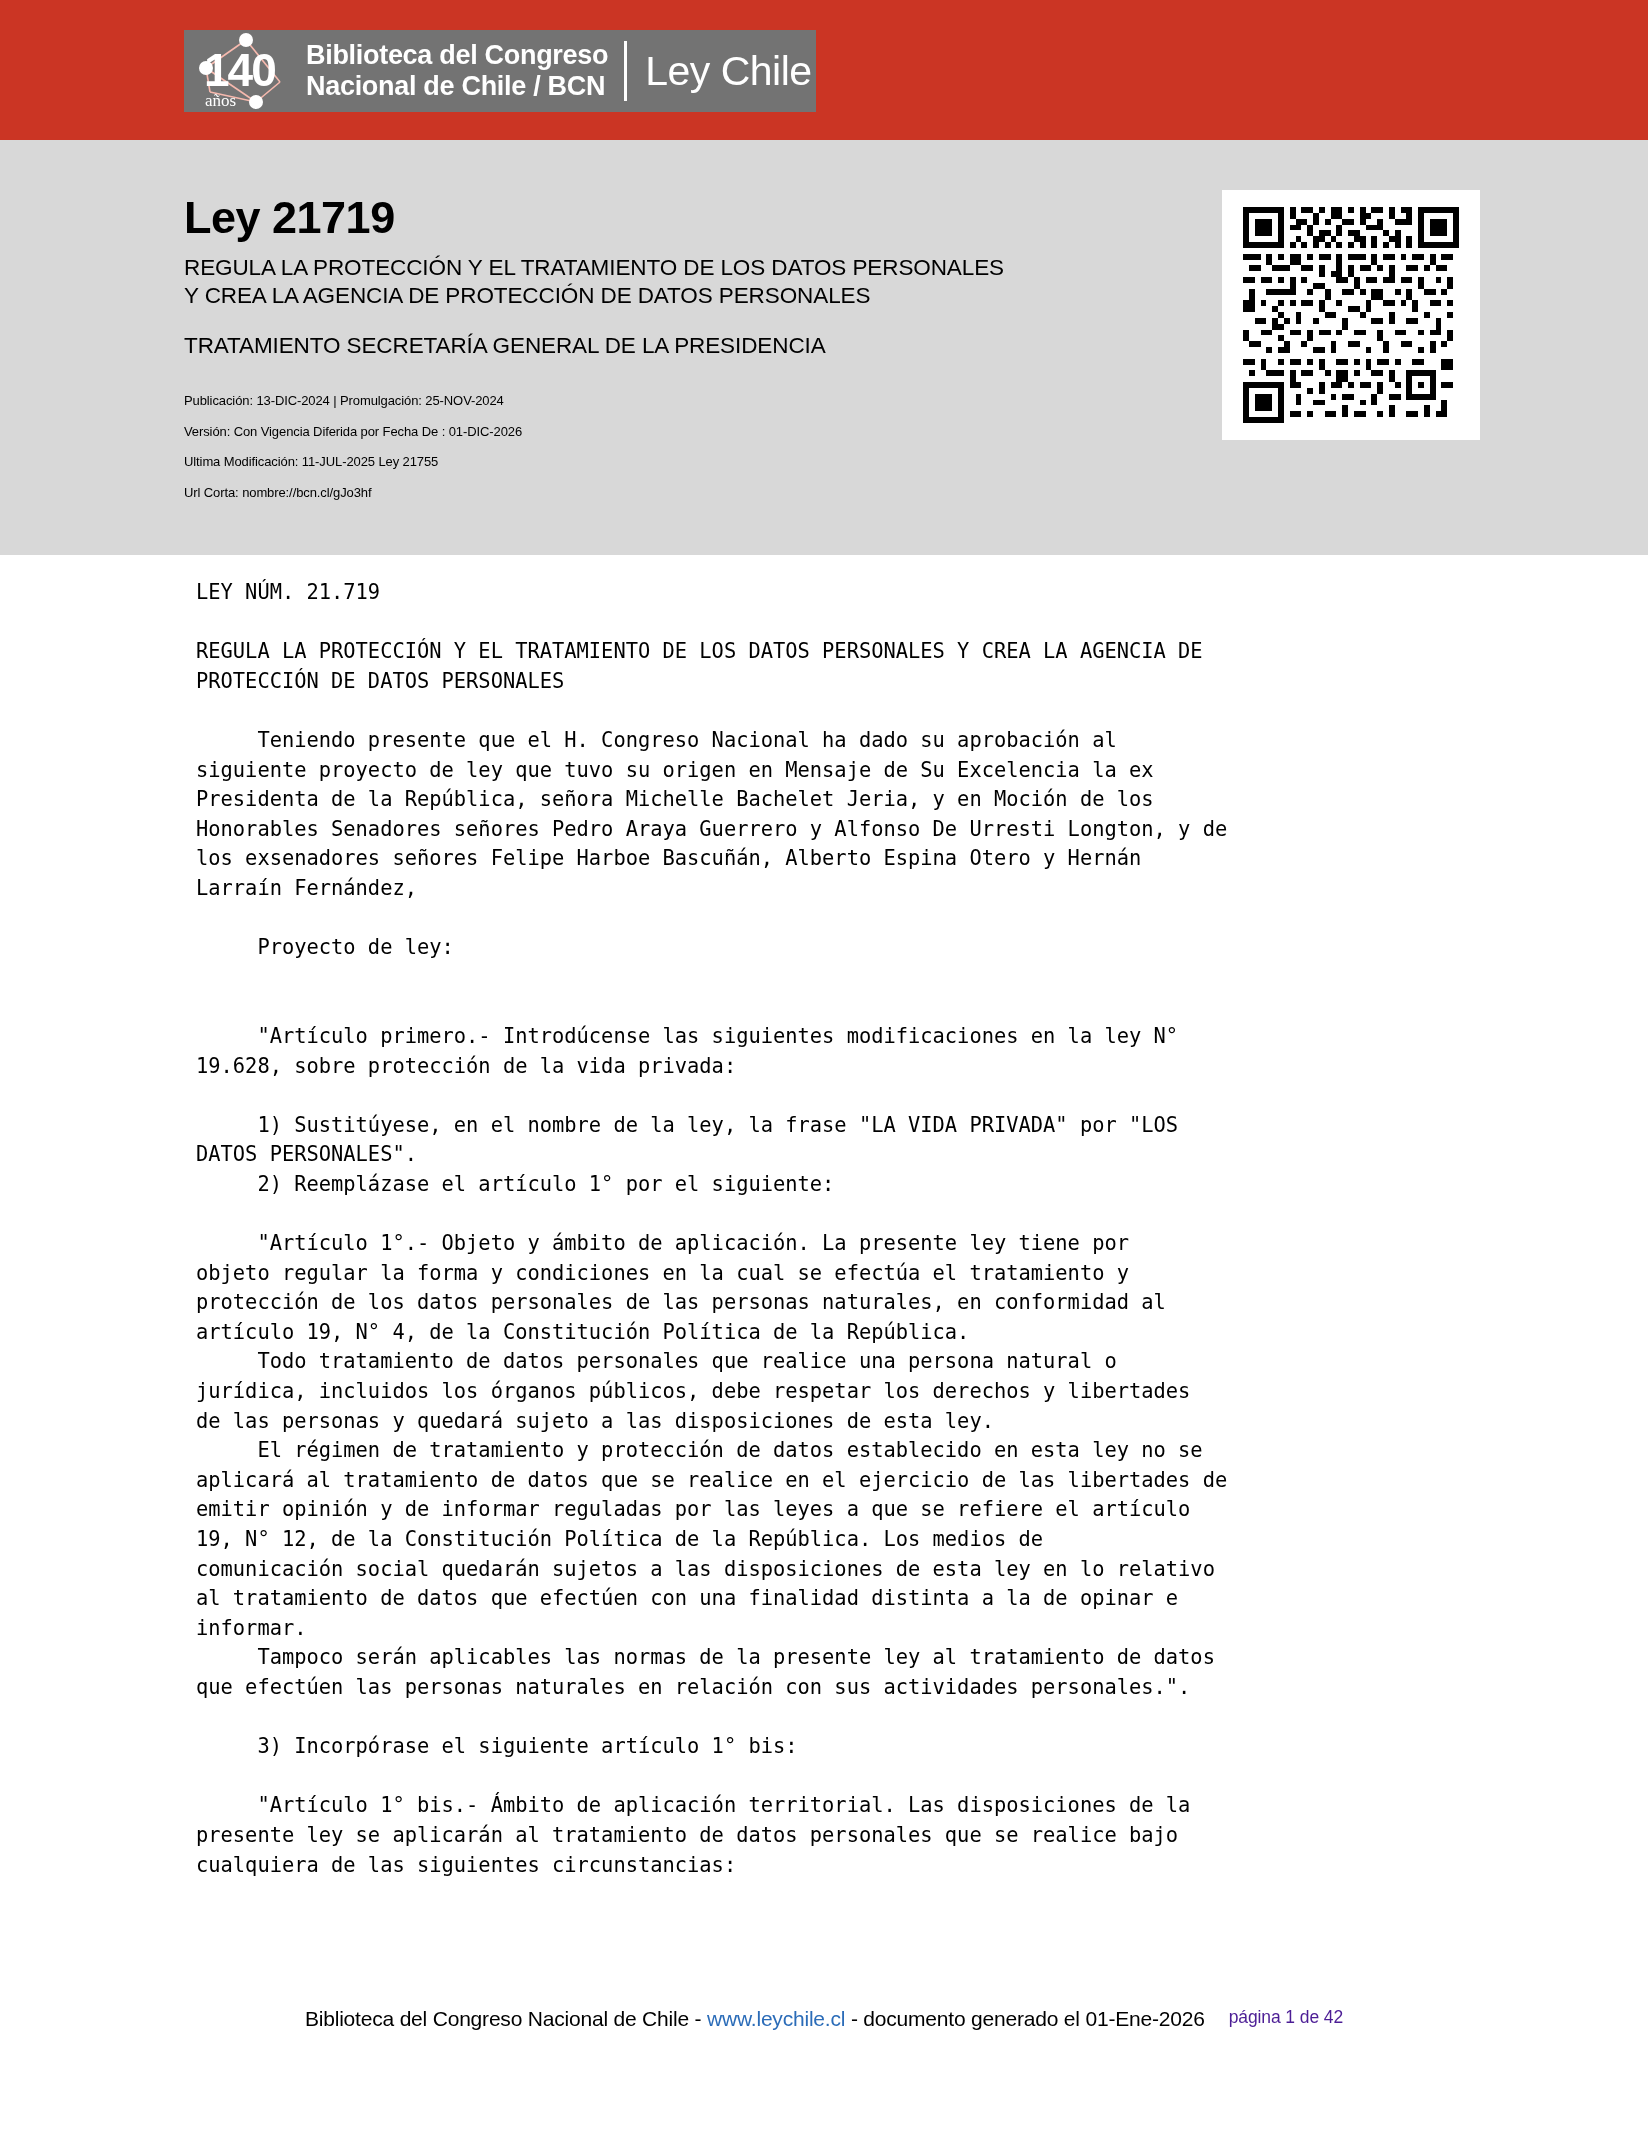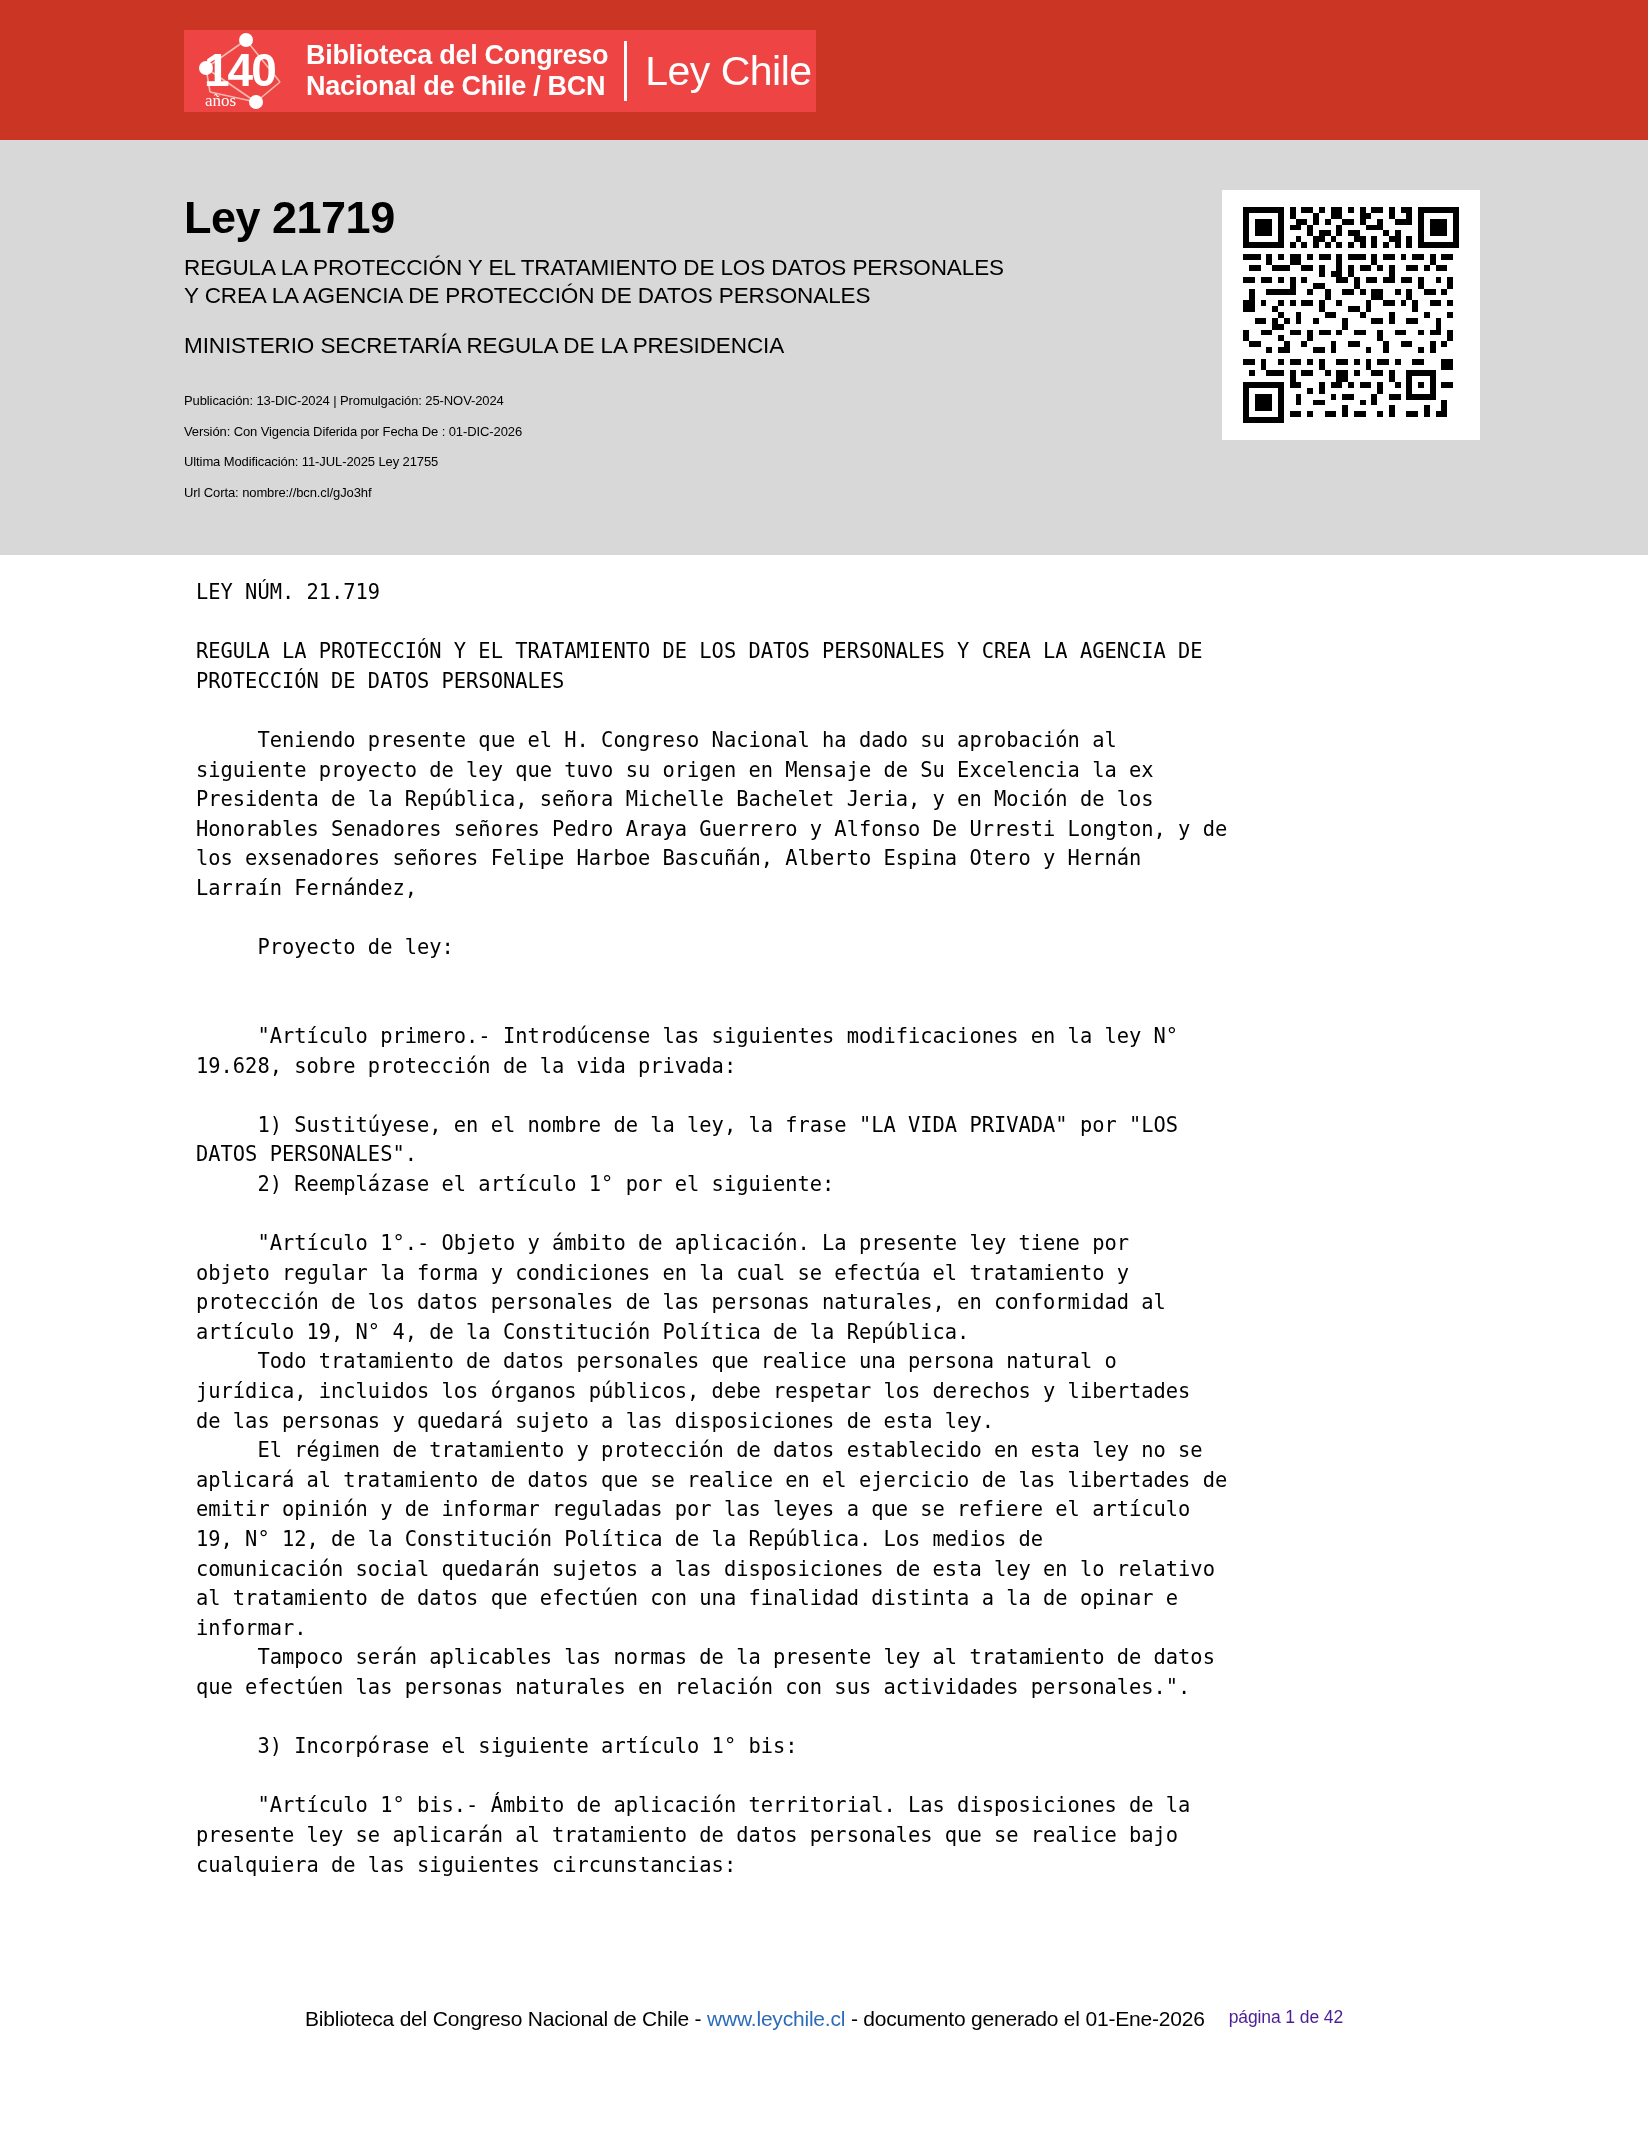--- a/index.html
+++ b/index.html
@@ -22,21 +22,21 @@
     width: 1648px;
     height: 140px;
     background: #cb3524;
   }
   .logo-block {
     position: absolute;
     left: 184px;
     top: 30px;
     width: 632px;
     height: 82px;
-    background: #ef4444;
+    background: #737373;
     display: flex;
     align-items: center;
     overflow: hidden;
   }
   .logo-mark {
     position: relative;
     width: 118px;
     height: 82px;
     flex: 0 0 auto;
   }
@@ -234,21 +234,21 @@
   </div>
 </div>
 
 <div class="meta-header">
   <div class="meta-inner">
     <div class="law-number">Ley 21719</div>
     <div class="law-title">
       <div>REGULA LA PROTECCIÓN Y EL TRATAMIENTO DE LOS DATOS PERSONALES</div>
       <div>Y CREA LA AGENCIA DE PROTECCIÓN DE DATOS PERSONALES</div>
     </div>
-    <div class="ministry">MINISTERIO SECRETARÍA REGULA DE LA PRESIDENCIA</div>
+    <div class="ministry">TRATAMIENTO SECRETARÍA GENERAL DE LA PRESIDENCIA</div>
     <div class="meta-line">Publicación: 13-DIC-2024 | Promulgación: 25-NOV-2024</div>
     <div class="meta-line">Versión: Con Vigencia Diferida por Fecha De : 01-DIC-2026</div>
     <div class="meta-line">Ultima Modificación: 11-JUL-2025 Ley 21755</div>
     <div class="meta-line">Url Corta: nombre://bcn.cl/gJo3hf</div>
   </div>
 
   <div class="qr-box">
     <svg width="216" height="216" viewBox="0 0 37 37" shape-rendering="crispEdges" xmlns="http://www.w3.org/2000/svg">
       <rect width="37" height="37" fill="#ffffff"></rect>
       <g fill="#000000">

